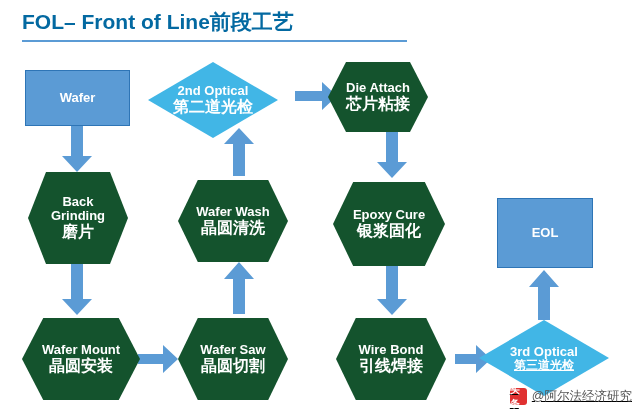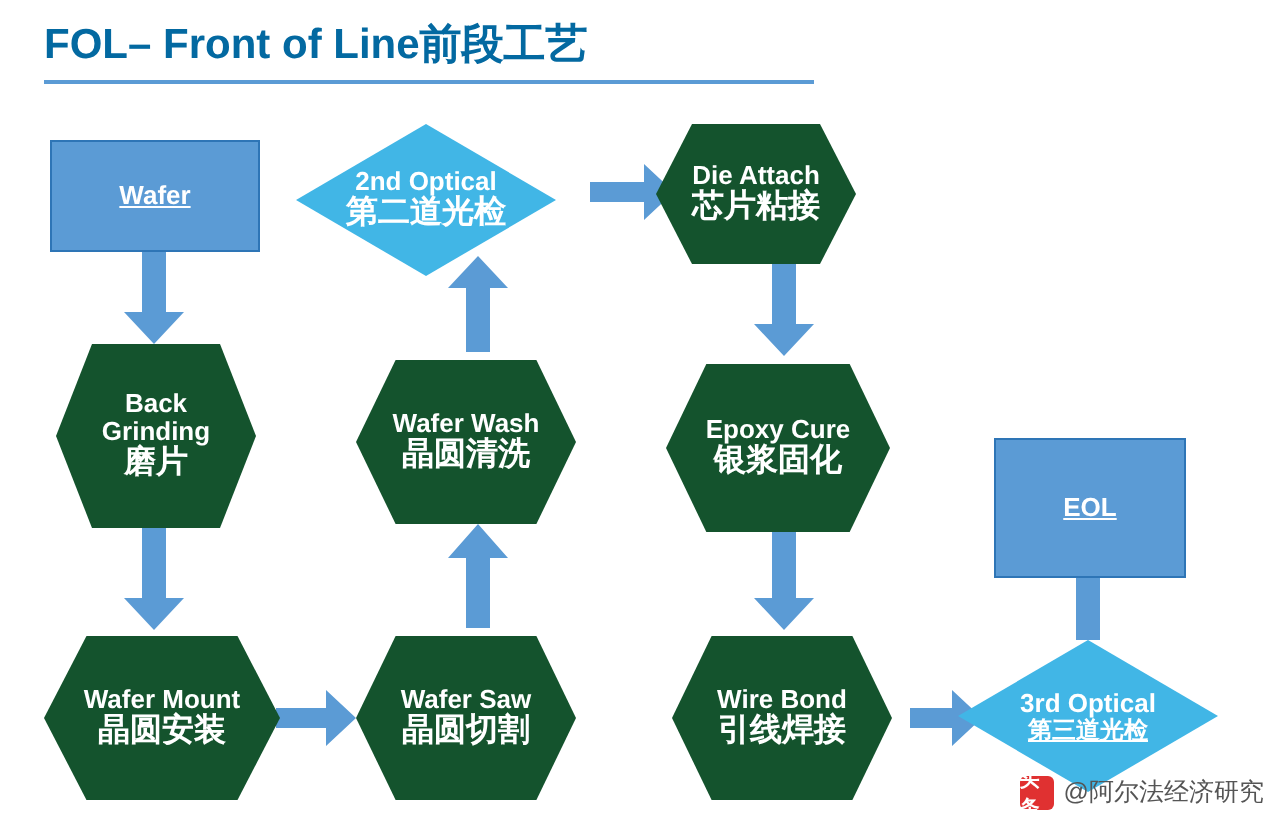--- a/index.html
+++ b/index.html
@@ -53,21 +53,20 @@
     font-weight: bold;
     line-height: 1.08;
   }
   .node .ln {
     display: block;
     white-space: nowrap;
   }
   .rect {
     background: #5b9bd5;
     border: 1px solid #2e75b6;
-    text-decoration: underline;
   }
   .hex {
     background: #14532d;
     clip-path: polygon(18% 0%, 82% 0%, 100% 50%, 82% 100%, 18% 100%, 0% 50%);
   }
   .dia {
     background: #41b6e6;
     clip-path: polygon(50% 0%, 100% 50%, 50% 100%, 0% 50%);
   }
   .en { font-size: 13px; }
@@ -80,20 +79,21 @@
   .arrow svg { display: block; }
 
   
   #watermark {
     position: absolute;
     right: 8px;
     bottom: 6px;
     display: flex;
     align-items: center;
     gap: 5px;
+    text-decoration: underline;
   }
   #wm-logo {
     width: 17px;
     height: 17px;
     background: #e03131;
     border-radius: 3px;
     color: #ffffff;
     font-size: 10px;
     font-weight: bold;
     display: flex;
@@ -198,21 +198,21 @@
   <div class="node hex" style="left:178px; top:180px; width:110px; height:82px;">
     <span class="ln en">Wafer Wash</span>
     <span class="ln cn">晶圆清洗</span>
   </div>
 
   <div class="node hex" style="left:333px; top:182px; width:112px; height:84px;">
     <span class="ln en">Epoxy Cure</span>
     <span class="ln cn">银浆固化</span>
   </div>
 
-  <div class="node rect" style="left:497px; top:198px; width:96px; height:70px;margin-top:21px;">
+  <div class="node rect" style="left:497px; top:198px; width:96px; height:70px;">
     <span class="ln en">EOL</span>
   </div>
 
   <div class="node hex" style="left:22px; top:318px; width:118px; height:82px;">
     <span class="ln en">Wafer Mount</span>
     <span class="ln cn">晶圆安装</span>
   </div>
 
   <div class="node hex" style="left:178px; top:318px; width:110px; height:82px;">
     <span class="ln en">Wafer Saw</span>

